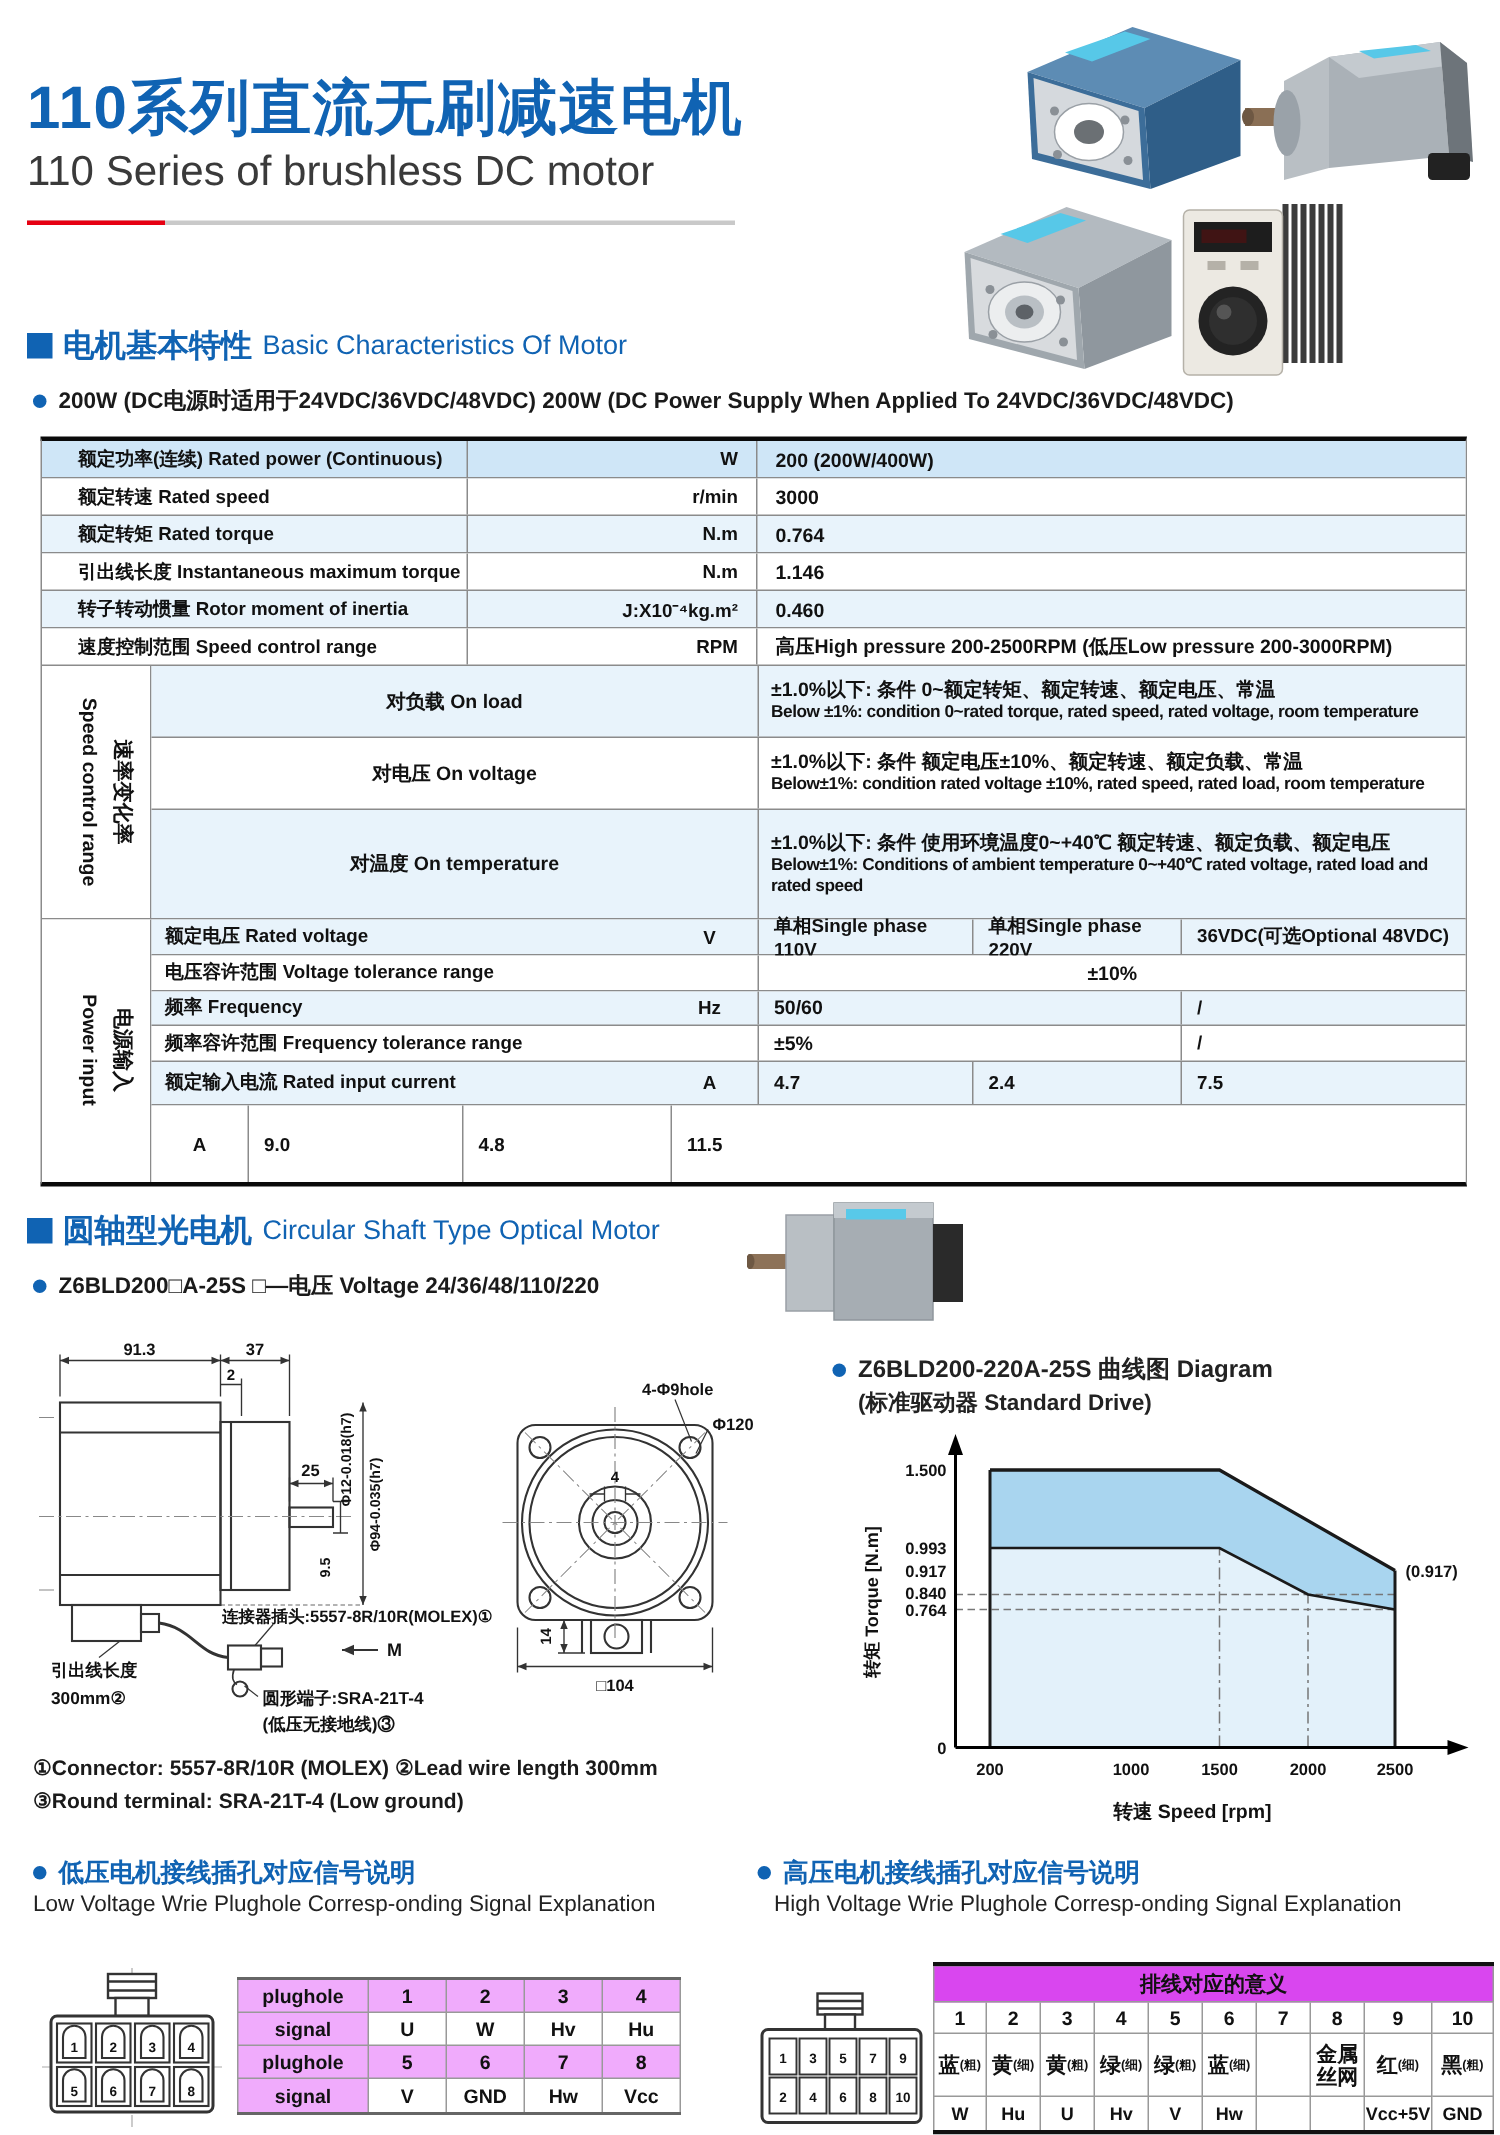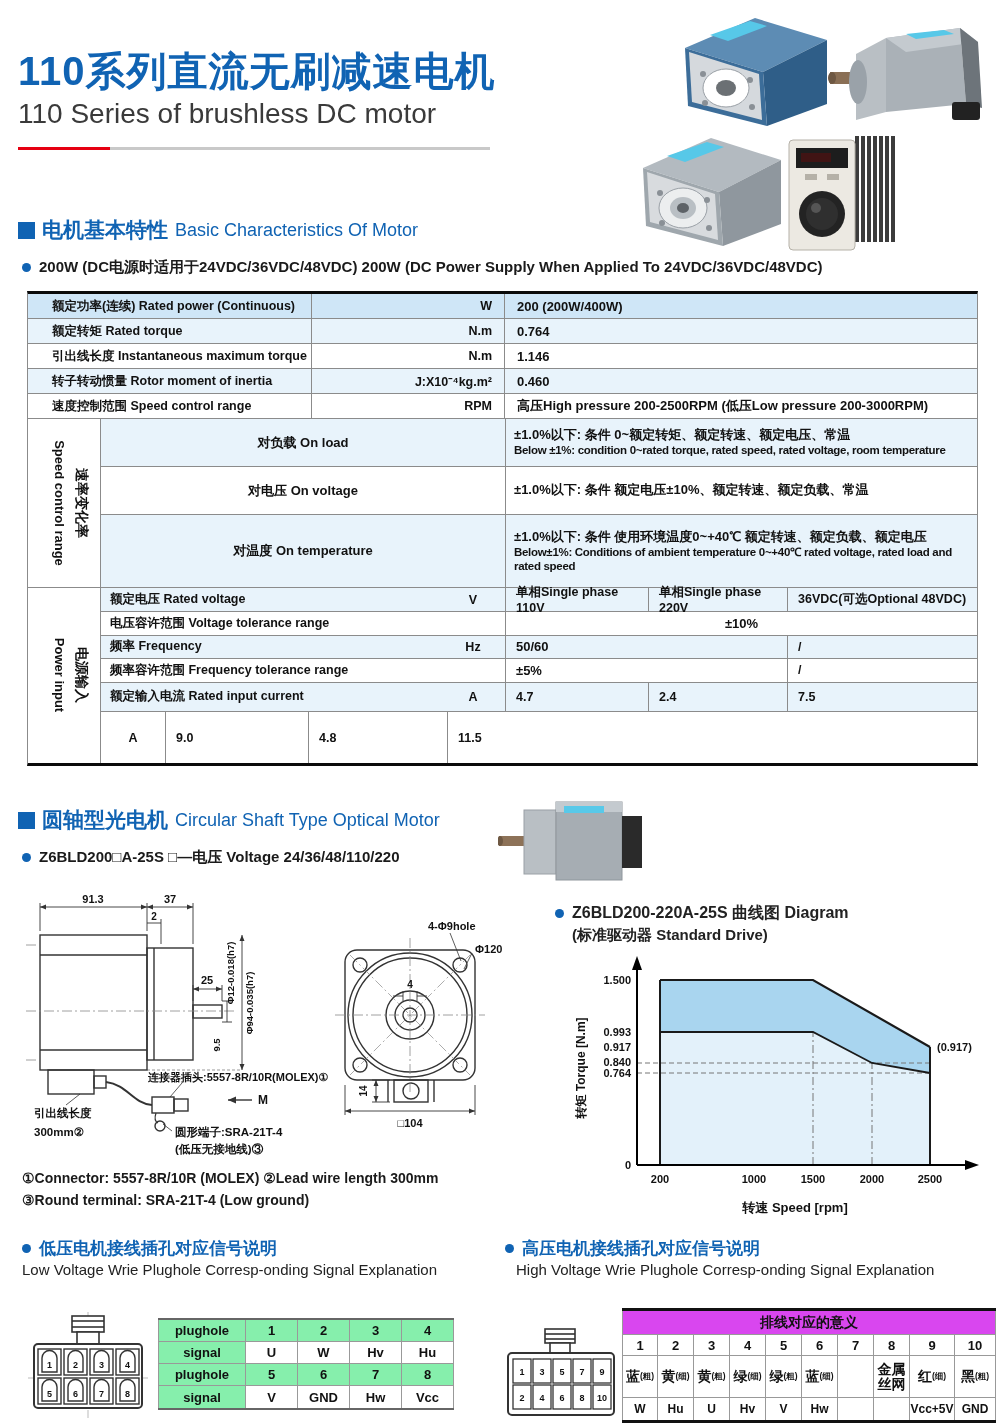--- a/index.html
+++ b/index.html
@@ -60,21 +60,21 @@
   .bh-en{font-size:15px;font-weight:500;color:#222}
 
   
   .lv-table{left:158px;top:1318px;width:296px;border-top:2px solid #666;border-bottom:2px solid #666}
   .lv-row{display:flex}
   .lv-cell{height:22px;display:flex;align-items:center;justify-content:center;font-size:13px;font-weight:bold;border-right:1px solid #999;border-bottom:1px solid #999}
   .lv-row:last-child .lv-cell{border-bottom:none}
   .lv-cell:first-child{border-left:1px solid #999}
   .lv-lab{width:88px}
   .lv-d{width:52px}
-  .lv-blue{background:#86efac}
+  .lv-blue{background:#f0abfc}
 
   
   .hv-table{left:622px;top:1308px;width:374px;border-top:3px solid #111;border-bottom:3px solid #111}
   .hv-row{display:flex}
   .hv-cell{display:flex;align-items:center;justify-content:center;font-weight:bold;border-right:1px solid #999;border-bottom:1px solid #999;text-align:center}
   .hv-cell:first-child{border-left:1px solid #999}
   .hv-title{height:24px;background:#d946ef;font-size:14px;width:100%}
   .hv-num{height:21px;font-size:13px}
   .hv-col{height:42px;font-size:14px;flex-wrap:wrap;line-height:1.05;padding:0 1px}
   .hv-sub{font-size:8.5px}
@@ -159,20 +159,25 @@
 <div class="abs bullet-line" style="left:22px;top:258px">
   <span class="dot"></span>
   <span>200W (DC电源时适用于24VDC/36VDC/48VDC) 200W (DC Power Supply When Applied To 24VDC/36VDC/48VDC)</span>
 </div>
 
 <div class="abs spec">
   <div class="t-row bgA" style="height:25px">
     <div class="c lab">额定功率(连续) Rated power (Continuous)</div>
     <div class="c unit">W</div>
     <div class="c val">200 (200W/400W)</div>
+  </div>
+  <div class="t-row bgW" style="height:25px">
+    <div class="c lab">额定转速 Rated speed</div>
+    <div class="c unit">r/min</div>
+    <div class="c val">3000</div>
   </div>
   <div class="t-row bgB" style="height:25px">
     <div class="c lab">额定转矩 Rated torque</div>
     <div class="c unit">N.m</div>
     <div class="c val">0.764</div>
   </div>
   <div class="t-row bgW" style="height:25px">
     <div class="c lab">引出线长度 Instantaneous maximum torque</div>
     <div class="c unit">N.m</div>
     <div class="c val">1.146</div>
@@ -200,20 +205,21 @@
         <div class="c s-lab">对负载 On load</div>
         <div class="s-val">
           <span class="s-l1">±1.0%以下: 条件 0~额定转矩、额定转速、额定电压、常温</span>
           <span class="s-l2">Below ±1%: condition 0~rated torque, rated speed, rated voltage, room temperature</span>
         </div>
       </div>
       <div class="g-row bgW" style="height:48px">
         <div class="c s-lab">对电压 On voltage</div>
         <div class="s-val">
           <span class="s-l1">±1.0%以下: 条件 额定电压±10%、额定转速、额定负载、常温</span>
+          <span class="s-l2">Below±1%: condition rated voltage ±10%, rated speed, rated load, room temperature</span>
         </div>
       </div>
       <div class="g-row bgB last" style="height:72px">
         <div class="c s-lab">对温度 On temperature</div>
         <div class="s-val">
           <span class="s-l1">±1.0%以下: 条件 使用环境温度0~+40℃ 额定转速、额定负载、额定电压</span>
           <span class="s-l2">Below±1%: Conditions of ambient temperature 0~+40℃ rated voltage, rated load and rated speed</span>
         </div>
       </div>
     </div>

